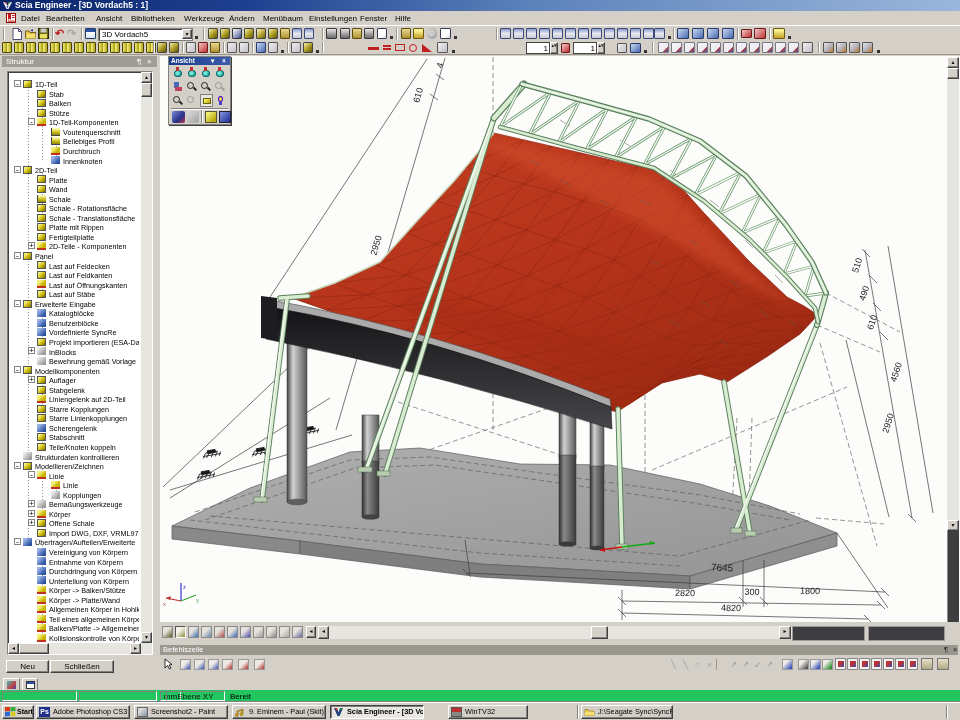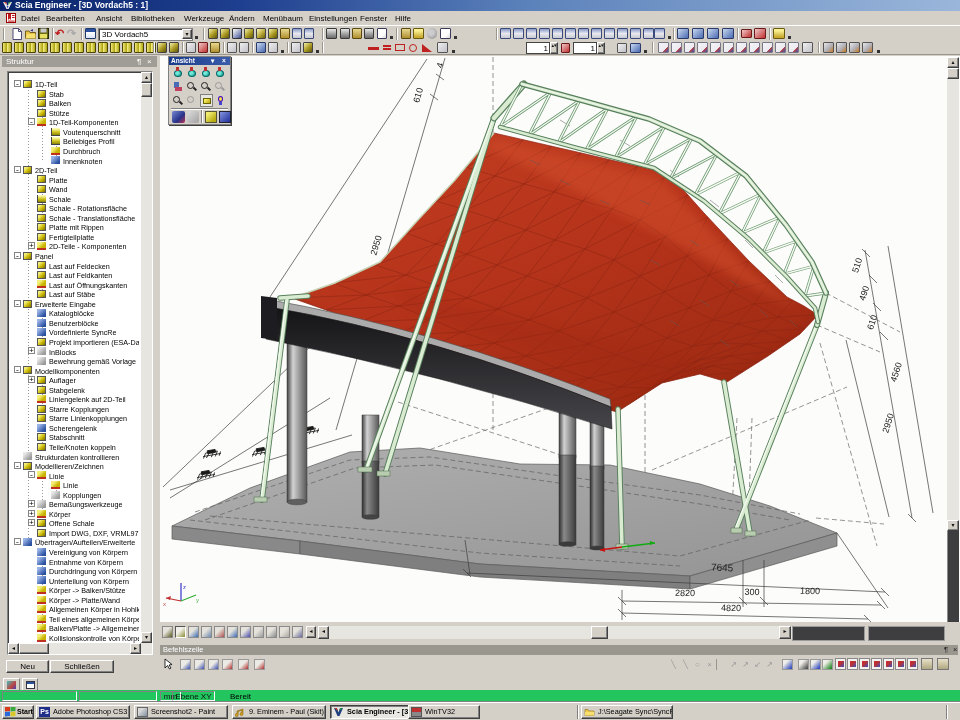--- a/index.html
+++ b/index.html
@@ -874,40 +874,40 @@
     <div class="fl" style="left:749px;top:13px;width:11px;height:12px;background:#f4f2ee;border:1px solid #888">
       <div class="fl" style="left:2px;top:2px;width:6px;height:6px;background:linear-gradient(135deg,#c03030 40%,#3a50c0 100%)"></div>
     </div>
     <div class="fl" style="left:763px;top:13px;width:12px;height:12px;background:linear-gradient(180deg,#e8e0c8,#b0a880);border:1px solid #777"></div>
     <div class="fl" style="left:779px;top:13px;width:12px;height:12px;background:linear-gradient(180deg,#e8e0c8,#b0a880);border:1px solid #777"></div>
   </div>
 <div id="status" class="abs">
     <div class="scell" style="left:2px;width:75px"></div>
     <div class="scell" style="left:79px;width:78px"></div>
     <div class="scell" style="left:160px;width:21px">mm</div>
-    <div class="scell" style="left:172px;width:43px">Ebene XY</div>
+    <div class="scell" style="left:166px;width:59px">Ebene XY</div>
     <span class="fl" style="left:230px;top:2px;font-size:8px">Bereit</span>
   </div>
 <div id="task" class="abs">
     <div class="tbn" style="left:2px;width:32px;padding-left:14px;font-weight:bold;font-size:7px">Start<svg class="tic" width="11" height="10" viewBox="0 0 11 10">
         <rect x="0" y="0" width="5" height="4.5" fill="#d83a1a" transform="skewY(-6)"></rect>
         <rect x="5.5" y="0" width="5" height="4.5" fill="#3aa83a" transform="skewY(-6) translate(0,0.5)"></rect>
         <rect x="0" y="5" width="5" height="4.5" fill="#2a6ad8" transform="skewY(-6)"></rect>
         <rect x="5.5" y="5" width="5" height="4.5" fill="#d8c82a" transform="skewY(-6) translate(0,0.5)"></rect>
       </svg></div>
     <div class="tbn" style="left:36px;width:94px"><span class="tic" style="background:#20308a;color:#fff;font-size:7px;text-align:center;line-height:10px;font-weight:bold">Ps</span>Adobe Photoshop CS3 E...</div>
     <div class="tbn" style="left:134px;width:94px"><span class="tic" style="background:linear-gradient(135deg,#d8d8d8 30%,#8090a0 100%);border:0.5px solid #666"></span>Screenshot2 - Paint</div>
     <div class="tbn" style="left:232px;width:94px"><svg class="tic" viewBox="0 0 11 10">
         <path d="M2 4 L8 2 L8 7 A1.5 1.5 0 1 1 6.8 5.6 L6.8 3.4 L3.2 4.4 L3.2 8 A1.5 1.5 0 1 1 2 6.6 Z" fill="#d8a020" stroke="#7a5a00" stroke-width="0.5"></path>
       </svg>9. Eminem - Paul (Skit) - ...</div>
     <div class="tbn tbnA" style="left:330px;width:94px"><svg class="tic" viewBox="0 0 11 10">
         <path d="M1 1 L4 1 L5.5 5.5 L7 1 L10 1 L6.5 9 L4.5 9 Z" fill="#204080"></path>
         <path d="M1.5 1 L3.8 1 L4.8 4 Z" fill="#d83a28"></path>
         <path d="M6.2 4 L7.2 1 L9.5 1 Z" fill="#2a9a3a"></path>
       </svg>Scia Engineer - [3D Vo...</div>
-    <div class="tbn" style="left:408px;width:72px"><span class="tic" style="background:linear-gradient(180deg,#c03030 50%,#888 51%);border:0.5px solid #555"></span>WinTV32</div>
+    <div class="tbn" style="left:448px;width:80px"><span class="tic" style="background:linear-gradient(180deg,#c03030 50%,#888 51%);border:0.5px solid #555"></span>WinTV32</div>
     <div class="fl" style="left:577px;top:2px;width:1px;height:14px;background:#808080;box-shadow:1px 0 0 #fff"></div>
     <div class="tbn" style="left:581px;width:92px"><svg class="tic" viewBox="0 0 11 10">
         <path d="M1 2.5 L4 2.5 L5 4 L10 4 L10 8.5 L1 8.5 Z" fill="#e8c84a" stroke="#8a6a10" stroke-width="0.6"></path>
         <path d="M1 4.8 L10 4.8 L10 8.5 L1 8.5 Z" fill="#f8e070"></path>
       </svg>J:\Seagate Sync\SyncRe...</div>
     <div class="fl" style="left:946px;top:2px;width:1px;height:14px;background:#808080;box-shadow:1px 0 0 #fff"></div>
   </div>
 
 </body></html>

